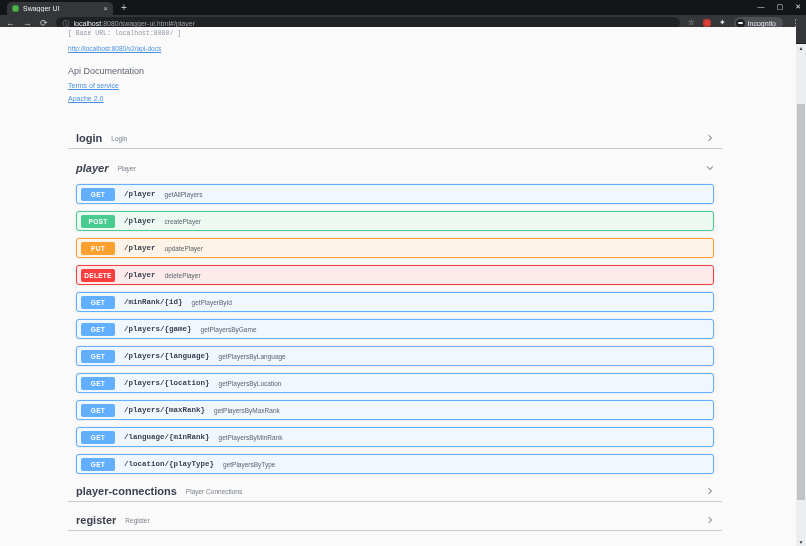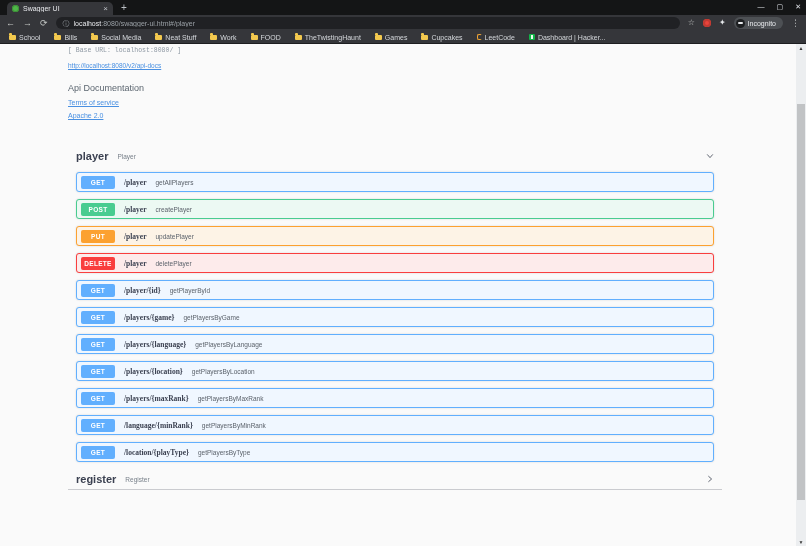--- a/index.html
+++ b/index.html
@@ -47,52 +47,52 @@
         white-space:nowrap; cursor:pointer; }
   .folder { width:7px; height:5px; background:#f3c94e; border-radius:1px; position:relative; flex:0 0 auto; }
   .folder::before { content:""; position:absolute; top:-1.5px; left:0; width:3px; height:2px;
                     background:#f3c94e; border-radius:1px 1px 0 0; }
   .lc-icon { width:5px; height:6px; border:1px solid #efa434; border-right-color:transparent;
              border-radius:2px; flex:0 0 auto; }
   .hr-icon { width:6px; height:6px; background:#12b347; border-radius:1px; position:relative; flex:0 0 auto; }
   .hr-icon::after { content:""; position:absolute; left:2px; top:1px; width:2px; height:4px; background:#eafbef; }
 
   
-  .page { position:absolute; top:44px; left:0; width:796px; height:502px; background:#fafafa; }
+  .page { position:absolute; top:27px; left:0; width:796px; height:502px; background:#fafafa; }
   .content { padding:3px 0 0 68px; width:722px; }
   .baseurl { font-family:"Liberation Mono","DejaVu Sans Mono",monospace; font-size:6.5px; color:#8e98a3; }
   .docs-link { display:inline-block; margin-top:3px; font-size:6.5px; color:#4990e2;
                text-decoration:underline; cursor:pointer; }
   .api-title { margin-top:11px; font-size:9px; color:#5c6670; }
   .info-link { display:table; margin-top:6px; font-size:7px; color:#4990e2;
                text-decoration:underline; cursor:pointer; }
 
   .sections { margin-top:26px; width:654px; }
   .opblock-tag { height:21px; display:flex; align-items:center; padding:0 8px;
                  border-bottom:1px solid rgba(59,65,81,.25); margin-bottom:8px; cursor:pointer; }
-  .opblock-tag.expanded { border-bottom:none; margin-bottom:6px; }
+  .opblock-tag.expanded { border-bottom:none; margin-bottom:6px;font-style:italic; }
   .tag-name { font-size:11px; font-weight:bold; color:#3b4151; }
   .tag-desc { font-size:6.5px; color:#78808a; margin-left:9px; padding-top:1px; }
   .tag-arrow { margin-left:auto; display:flex; align-items:center; }
 
   .oplist { margin-bottom:3px; }
   .opblock { display:flex; align-items:center; height:20px; border-radius:3px; border:1px solid;
              margin:0 8px 7px 8px; box-shadow:0 0 2px rgba(0,0,0,.15); cursor:pointer; }
   .opblock.get    { border-color:#61affe; background:#f0f7ff; }
   .opblock.post   { border-color:#49cc90; background:#ecf9f3; }
   .opblock.put    { border-color:#fca130; background:#fdf3e6; }
   .opblock.delete { border-color:#f93e3e; background:#fdebeb; }
   .method { min-width:34px; height:13px; border-radius:2px; color:#fff; font-size:6.5px;
             font-weight:bold; display:flex; align-items:center; justify-content:center;
             margin-left:4px; padding:0 3px; letter-spacing:.3px; }
   .opblock.get    .method { background:#61affe; }
   .opblock.post   .method { background:#49cc90; }
   .opblock.put    .method { background:#fca130; }
   .opblock.delete .method { background:#f93e3e; }
-  .path { font-family:Liberation Serif, serif; font-weight:bold;
+  .path { font-family:Liberation Mono, monospace; font-weight:bold;
           font-size:7.5px; color:#3b4151; margin-left:9px; }
   .summary { font-size:6.5px; color:#5b626b; margin-left:9px; }
 
   
   .scrollbar { position:absolute; top:44px; right:0; width:10px; height:502px; background:#eceef0; }
   .scroll-up   { position:absolute; top:1px; left:0; width:10px; text-align:center;
                  font-size:5px; color:#3a3a3a; cursor:pointer; }
   .scroll-down { position:absolute; bottom:1px; left:0; width:10px; text-align:center;
                  font-size:5px; color:#3a3a3a; cursor:pointer; }
   .scroll-thumb { position:absolute; top:60px; left:1px; width:8px; height:396px; background:#c1c3c5; cursor:pointer; }
@@ -186,20 +186,29 @@
 <div class="page">
   <div class="content">
     <div class="baseurl">[ Base URL: localhost:8080/ ]</div>
     <a class="docs-link">http://localhost:8080/v2/api-docs</a>
     <div class="api-title">Api Documentation</div>
     <a class="info-link">Terms of service</a>
     <a class="info-link">Apache 2.0</a>
 
     <div class="sections">
 
+      <div class="opblock-tag">
+        <span class="tag-name">login</span>
+        <span class="tag-desc">Login</span>
+        <span class="tag-arrow">
+          <svg width="8" height="8" viewBox="0 0 20 20">
+              <path d="M6 3l8 7-8 7" fill="none" stroke="#3b4151" stroke-width="2"></path>
+            </svg>
+        </span>
+      </div>
 
       <div class="opblock-tag expanded">
         <span class="tag-name">player</span>
         <span class="tag-desc">Player</span>
         <span class="tag-arrow">
           <svg width="8" height="8" viewBox="0 0 20 20">
               <path d="M3 6l7 8 7-8" fill="none" stroke="#3b4151" stroke-width="2"></path>
             </svg>
         </span>
       </div>
@@ -220,21 +229,21 @@
           <span class="path">/player</span>
           <span class="summary">updatePlayer</span>
         </div>
         <div class="opblock delete">
           <span class="method">DELETE</span>
           <span class="path">/player</span>
           <span class="summary">deletePlayer</span>
         </div>
         <div class="opblock get">
           <span class="method">GET</span>
-          <span class="path">/player/{id}</span>
+          <span class="path">/minRank/{id}</span>
           <span class="summary">getPlayerById</span>
         </div>
         <div class="opblock get">
           <span class="method">GET</span>
           <span class="path">/players/{game}</span>
           <span class="summary">getPlayersByGame</span>
         </div>
         <div class="opblock get">
           <span class="method">GET</span>
           <span class="path">/players/{language}</span>
@@ -255,20 +264,29 @@
           <span class="path">/language/{minRank}</span>
           <span class="summary">getPlayersByMinRank</span>
         </div>
         <div class="opblock get">
           <span class="method">GET</span>
           <span class="path">/location/{playType}</span>
           <span class="summary">getPlayersByType</span>
         </div>
       </div>
 
+      <div class="opblock-tag">
+        <span class="tag-name">player-connections</span>
+        <span class="tag-desc">Player Connections</span>
+        <span class="tag-arrow">
+          <svg width="8" height="8" viewBox="0 0 20 20">
+              <path d="M6 3l8 7-8 7" fill="none" stroke="#3b4151" stroke-width="2"></path>
+            </svg>
+        </span>
+      </div>
 
       <div class="opblock-tag">
         <span class="tag-name">register</span>
         <span class="tag-desc">Register</span>
         <span class="tag-arrow">
           <svg width="8" height="8" viewBox="0 0 20 20">
               <path d="M6 3l8 7-8 7" fill="none" stroke="#3b4151" stroke-width="2"></path>
             </svg>
         </span>
       </div>

